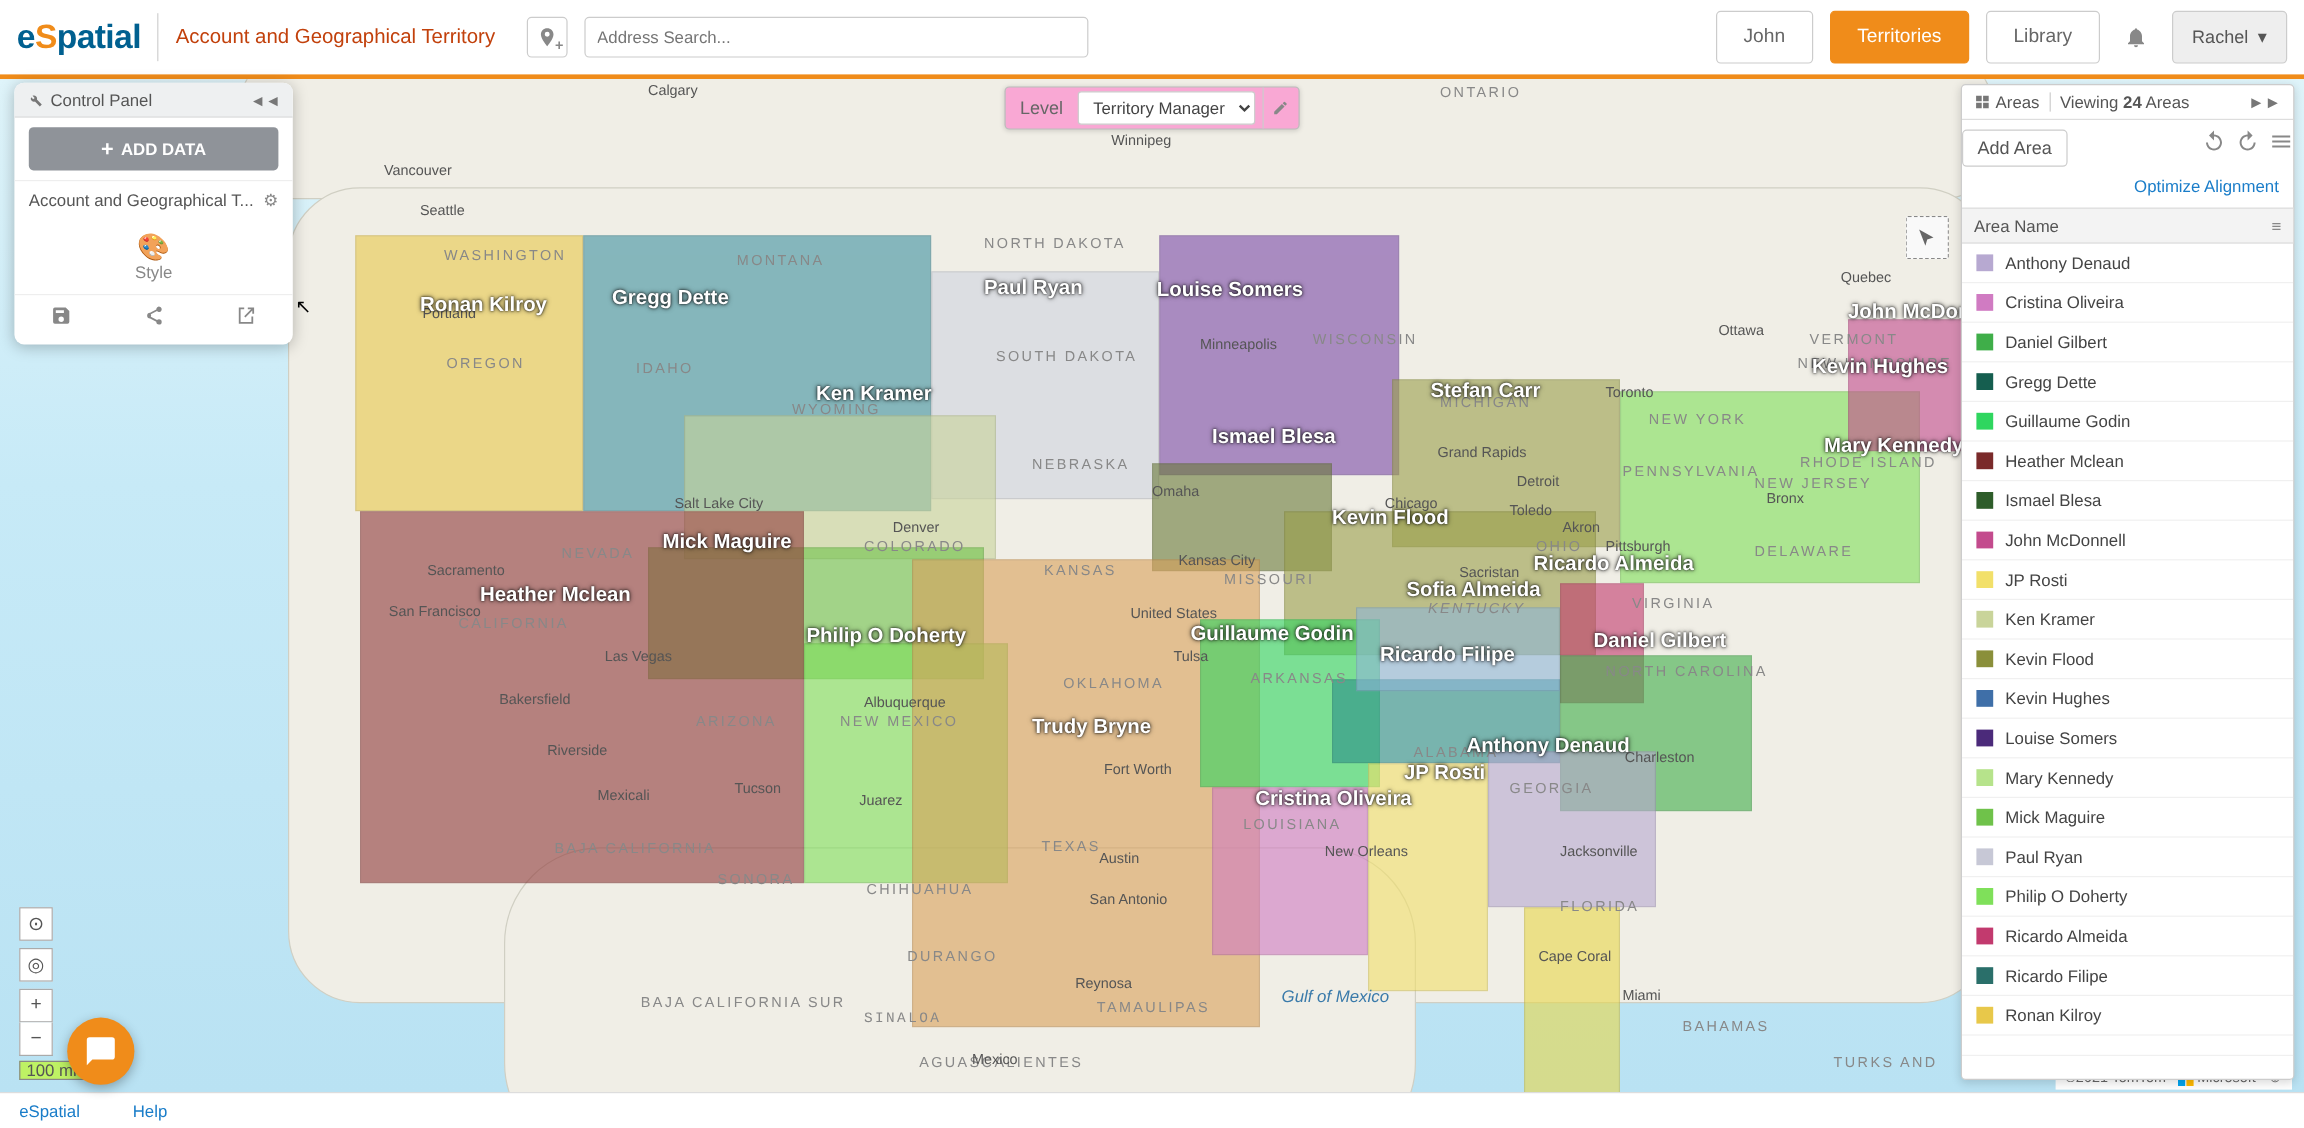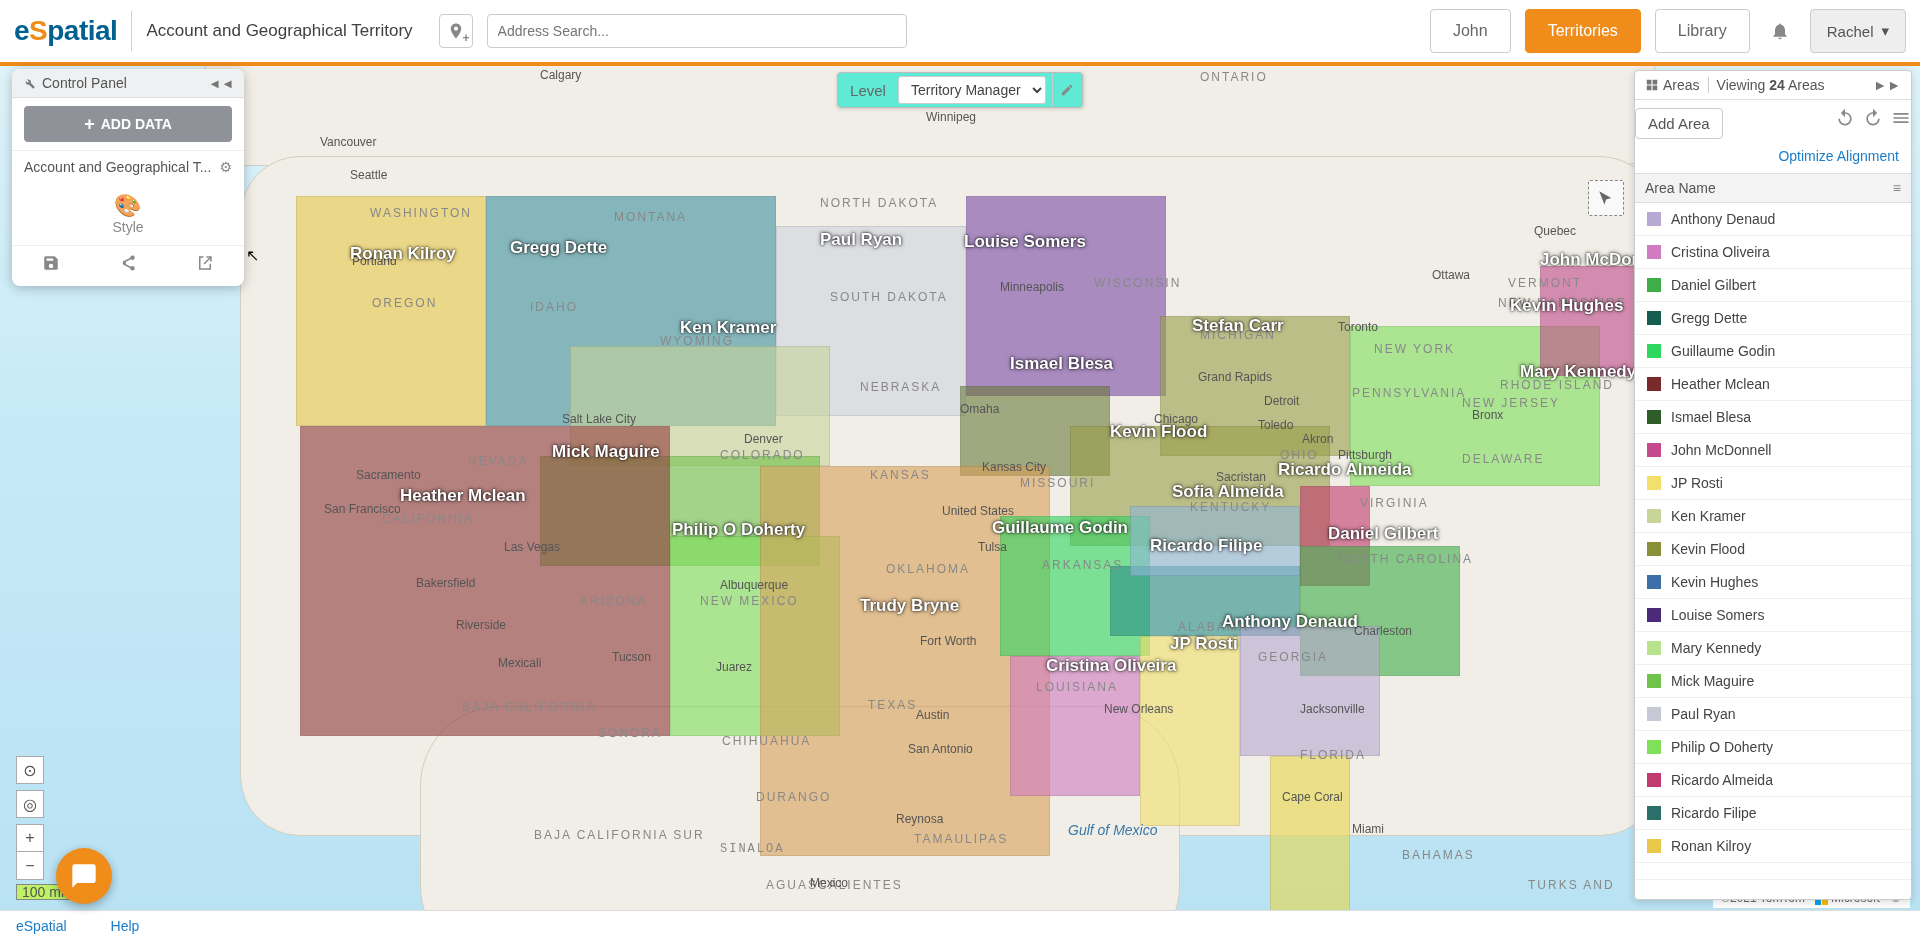--- a/index.html
+++ b/index.html
@@ -6,21 +6,21 @@
 html, body { width: 1920px; height: 940px; overflow: hidden; background: #fff; }
 
 
 .header {
   height: 66px; background: #fff; border-bottom: 4px solid #f08c1a;
   display: flex; align-items: center; padding: 0 14px; gap: 14px;
 }
 .logo { font-size: 28px; font-weight: bold; color: #006090; letter-spacing: -0.5px; }
 .logo .s { color: #f08c1a; }
 .vdiv { width: 1px; height: 40px; background: #d0d0d0; }
-.pagetitle { font-size: 17px; color: #404040; font-weight: 500; }
+.pagetitle { font-size: 17px; color: #c2410c; font-weight: 500; }
 .pin-btn {
   width: 34px; height: 34px; border: 1px solid #ccc; border-radius: 4px;
   display: flex; align-items: center; justify-content: center; color: #888;
   margin-left: 12px; cursor: pointer; position: relative;
 }
 .pin-btn svg { width: 18px; height: 18px; fill: #888; }
 .pin-plus { position: absolute; bottom: 2px; right: 2px; font-size: 12px; color: #888; font-weight: bold; }
 .search {
   flex: 0 0 420px; height: 34px; border: 1px solid #ccc; border-radius: 4px;
   padding: 0 10px; font-size: 14px; color: #555;
@@ -93,21 +93,21 @@
 .cpanel-tools {
   display: flex; justify-content: space-around; padding: 8px 0 10px;
   border-top: 1px solid #eee;
 }
 .cpanel-tools span { color: #888; cursor: pointer; }
 .cpanel-tools svg { width: 18px; height: 18px; fill: #888; }
 
 
 .levelbar {
   position: absolute; top: 72px; left: 50%; transform: translateX(-50%);
-  background: #5eead4; border: 1px solid #bbb; border-radius: 4px;
+  background: #f9a8d4; border: 1px solid #bbb; border-radius: 4px;
   display: flex; align-items: center; height: 36px; z-index: 20;
   box-shadow: 0 1px 4px rgba(0,0,0,0.15);
 }
 .levelbar .lbl { padding: 0 12px; color: #666; font-size: 15px; }
 .levelbar select {
   height: 28px; border: 1px solid #ccc; border-radius: 3px; padding: 0 8px;
   font-size: 14px; color: #444; background: #fff; margin-right: 6px;
 }
 .levelbar .edit {
   width: 30px; border-left: 1px solid #ccc; height: 100%;
@@ -281,21 +281,21 @@
       <div class="region" style="left: 1020px; top: 410px;">MISSOURI</div>
       <div class="region" style="left: 886px; top: 496px;">OKLAHOMA</div>
       <div class="region" style="left: 1042px; top: 492px;">ARKANSAS</div>
       <div class="region" style="left: 868px; top: 632px;">TEXAS</div>
       <div class="region" style="left: 700px; top: 528px;">NEW MEXICO</div>
       <div class="region" style="left: 580px; top: 528px;">ARIZONA</div>
       <div class="region" style="left: 1036px; top: 614px;">LOUISIANA</div>
       <div class="region" style="left: 1178px; top: 554px;">ALABAMA</div>
       <div class="region" style="left: 1258px; top: 584px;">GEORGIA</div>
       <div class="region" style="left: 1300px; top: 682px;">FLORIDA</div>
-      <div class="region" style="left: 1190px; top: 434px;">KENTUCKY</div>
+      <div class="region" style="left: 1190px; top: 434px; font-style: italic;">KENTUCKY</div>
       <div class="region" style="left: 1280px; top: 382px;">OHIO</div>
       <div class="region" style="left: 1374px; top: 276px;">NEW YORK</div>
       <div class="region" style="left: 1352px; top: 320px;">PENNSYLVANIA</div>
       <div class="region" style="left: 1462px; top: 330px;">NEW JERSEY</div>
       <div class="region" style="left: 1462px; top: 386px;">DELAWARE</div>
       <div class="region" style="left: 1360px; top: 430px;">VIRGINIA</div>
       <div class="region" style="left: 1338px; top: 486px;">NORTH CAROLINA</div>
       <div class="region" style="left: 1200px; top: 262px;">MICHIGAN</div>
       <div class="region" style="left: 1094px; top: 210px;">WISCONSIN</div>
       <div class="region" style="left: 1508px; top: 210px;">VERMONT</div>

